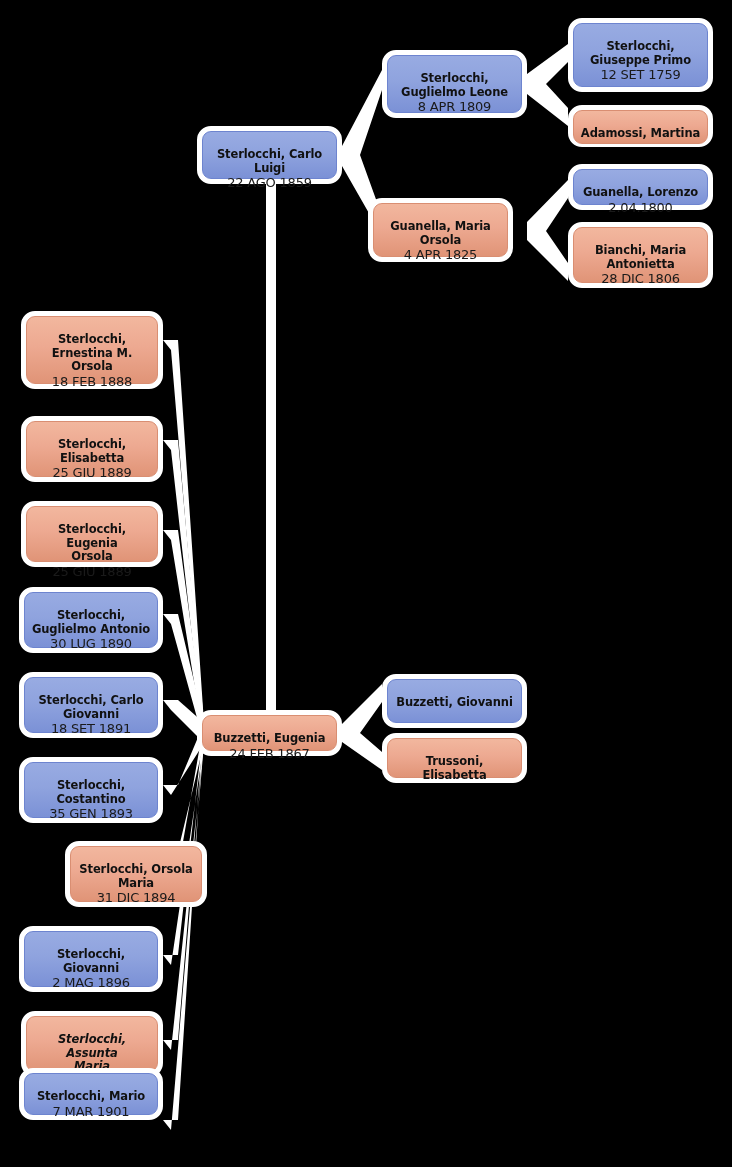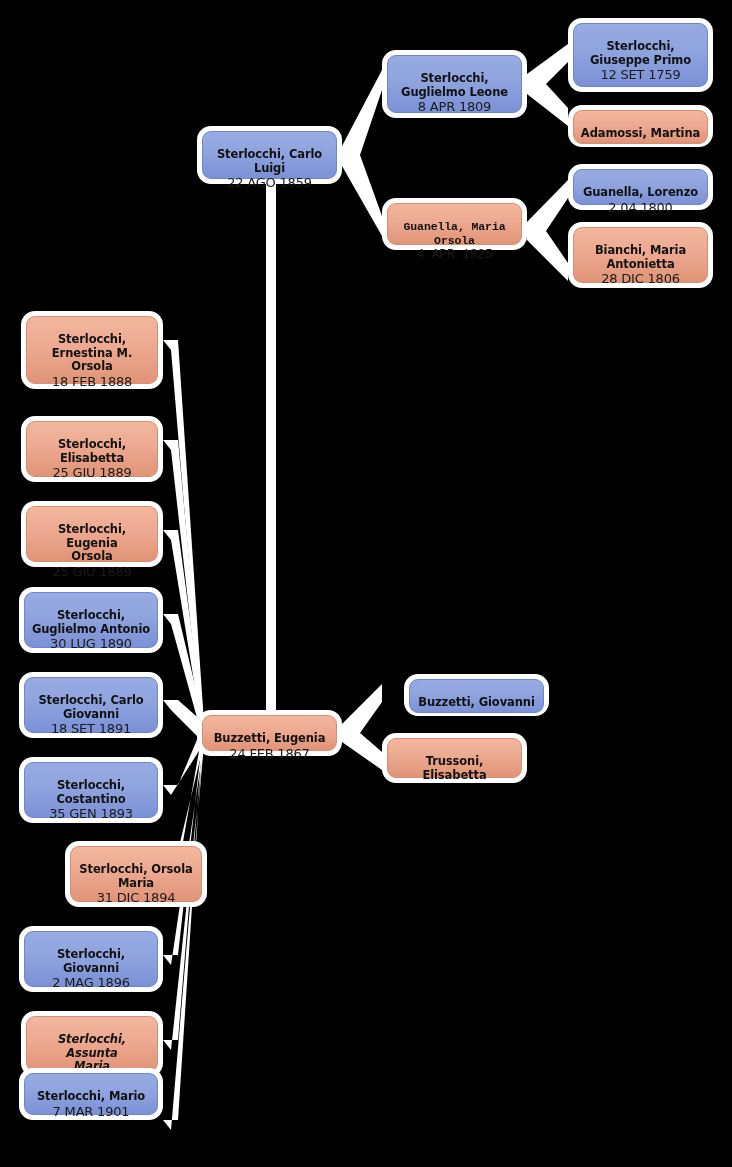--- a/index.html
+++ b/index.html
@@ -104,35 +104,35 @@
           <div class="dt">28 DIC 1806</div>
         </div>
       </div>
       <div class="node male" style="left: 382px; top: 50px; width: 145px; height: 68px;">
         <div class="inner">
           <div class="nm">Sterlocchi,</div>
           <div class="nm">Guglielmo Leone</div>
           <div class="dt">8 APR 1809</div>
         </div>
       </div>
-      <div class="node female" style="left: 382px; top: 198px; width: 145px; height: 52px; font-family: Liberation Mono, monospace;">
+      <div class="node female" style="left: 368px; top: 198px; width: 145px; height: 64px;">
         <div class="inner">
           <div class="nm">Guanella, Maria</div>
           <div class="nm">Orsola</div>
           <div class="dt">4 APR 1825</div>
         </div>
       </div>
       <div class="node male" style="left: 197px; top: 126px; width: 145px; height: 58px;">
         <div class="inner">
           <div class="nm">Sterlocchi, Carlo</div>
           <div class="nm">Luigi</div>
           <div class="dt">22 AGO 1859</div>
         </div>
       </div>
-      <div class="node male" style="left: 404px; top: 674px; width: 145px; height: 42px;">
+      <div class="node male" style="left: 382px; top: 674px; width: 145px; height: 54px;">
         <div class="inner">
           <div class="nm">Buzzetti, Giovanni</div>
         </div>
       </div>
       <div class="node female" style="left: 382px; top: 733px; width: 145px; height: 50px;">
         <div class="inner">
           <div class="nm">Trussoni,</div>
           <div class="nm">Elisabetta</div>
         </div>
       </div>

